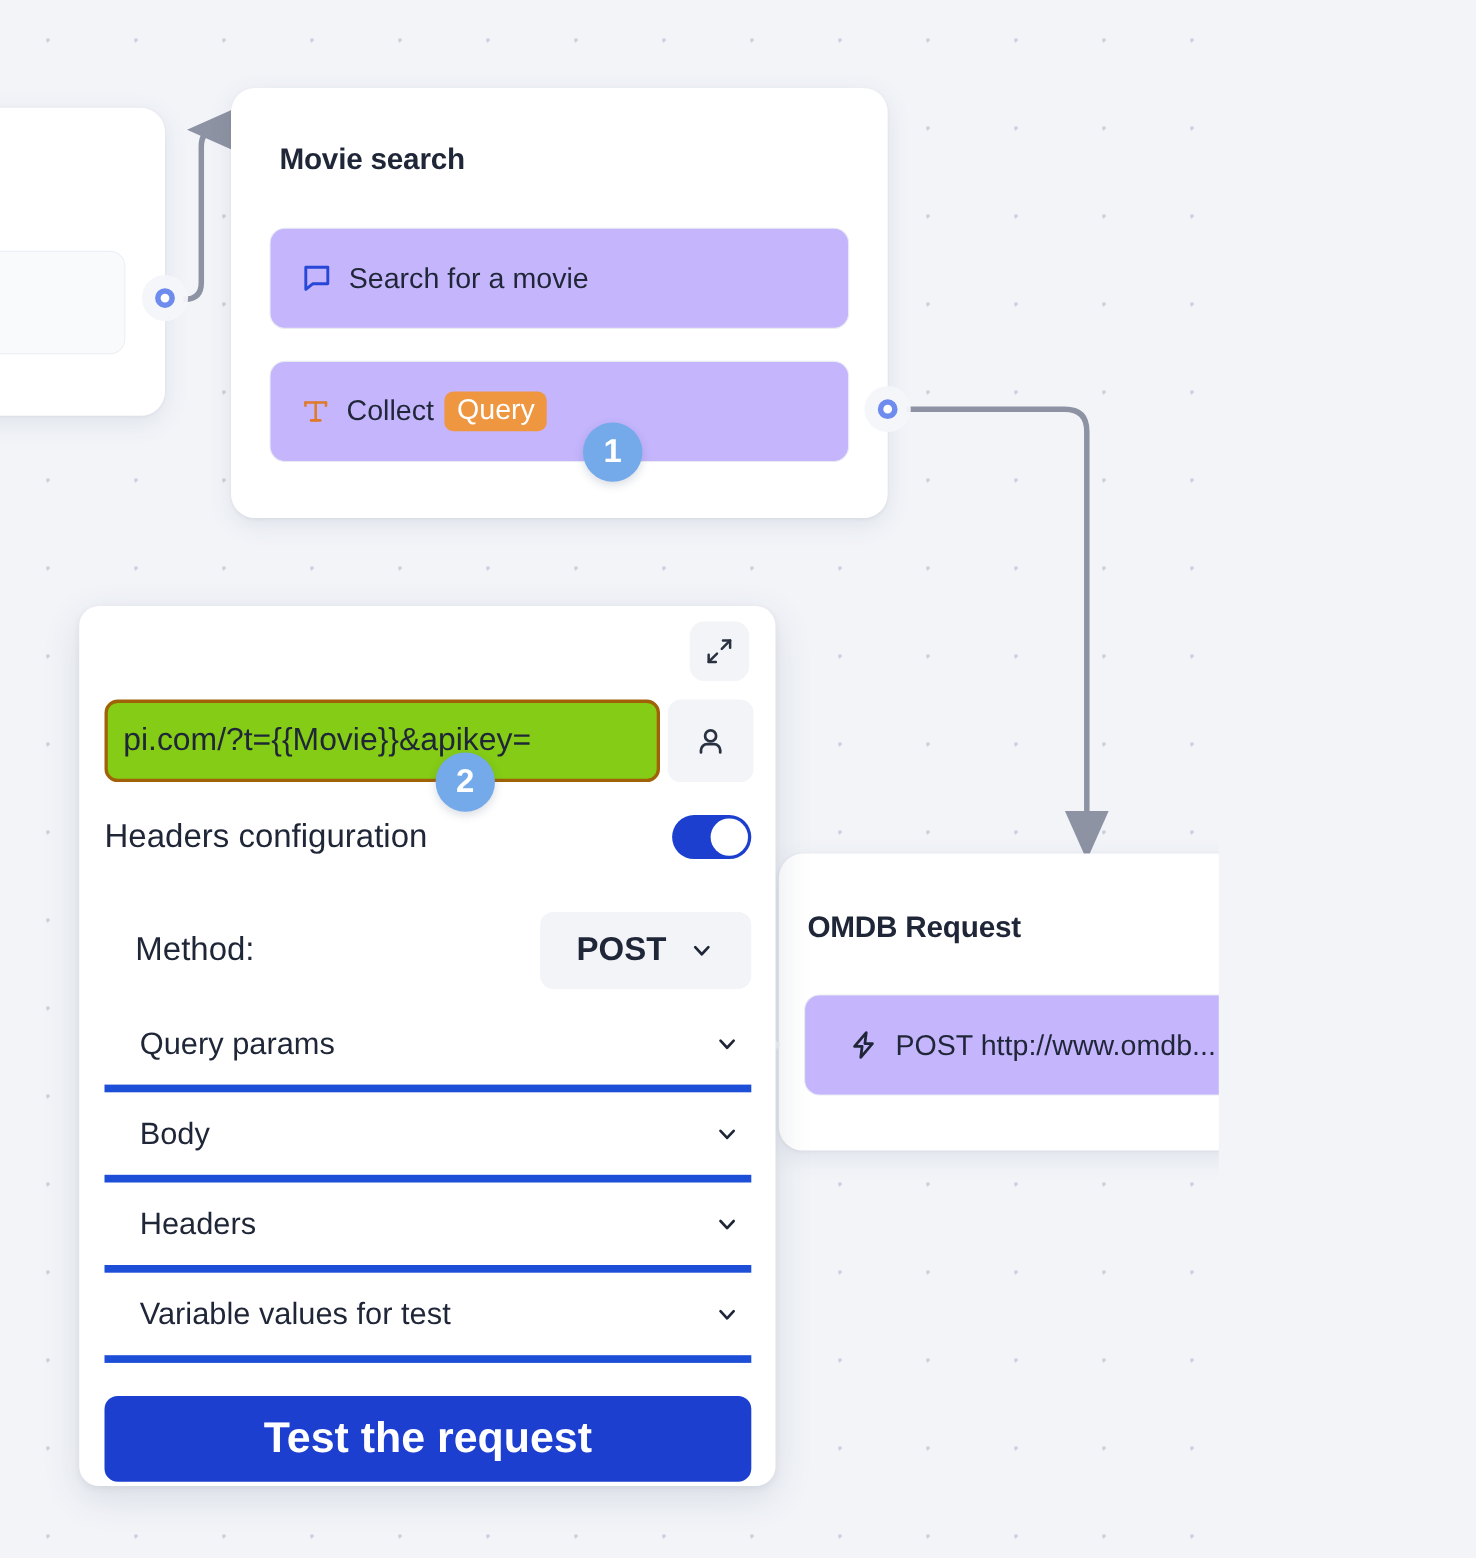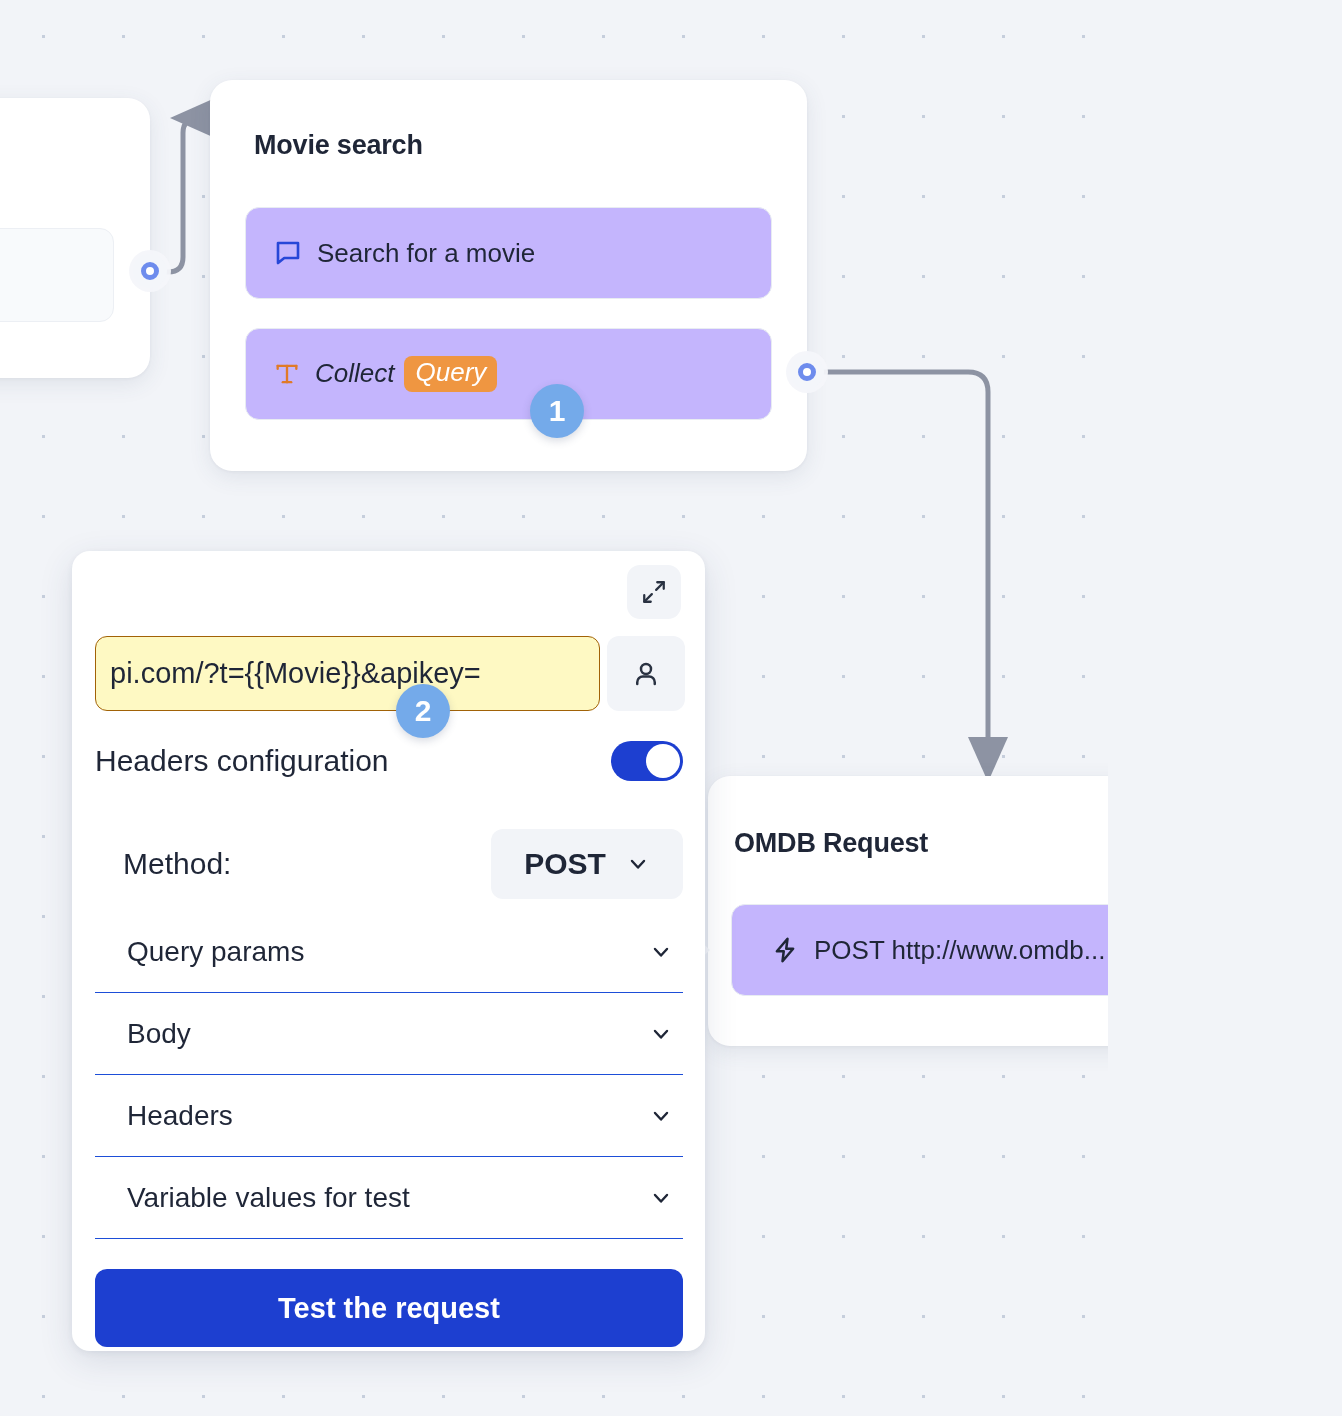--- a/index.html
+++ b/index.html
@@ -155,21 +155,21 @@
     top: 50px;
   }
   #node-movie .node-row {
     position: absolute;
     left: 35px;
     width: 527px;
     height: 92px;
     padding-left: 27px;
   }
   #row-search { top: 127px; }
-  #row-collect { top: 248px; font-style: italic; }
+  #row-collect { top: 248px; }
 
   
   #node-omdb {
     left: 708px;
     top: 776px;
     width: 577px;
     height: 270px;
   }
   #node-omdb .node-title {
     position: absolute;
@@ -228,23 +228,23 @@
     left: 23px;
     top: 85px;
     display: flex;
     align-items: stretch;
     gap: 7px;
   }
   .url-input {
     width: 505px;
     height: 75px;
     box-sizing: border-box;
-    border: 1px solid #a16207;
+    border: 3px solid #a16207;
     border-radius: 12px;
-    background: #fef9c3;
+    background: #84cc16;
     font-size: 29px;
     color: #1f2637;
     padding: 0 14px;
     font-family: "Liberation Sans", sans-serif;
     outline: none;
   }
   .url-helper-btn {
     width: 78px;
     height: 75px;
     border-radius: 12px;
@@ -322,21 +322,21 @@
   }
 
   .accordion {
     position: absolute;
     left: 23px;
     top: 360px;
     width: 588px;
   }
   .acc-item {
     height: 82px;
-    border-bottom: 1px solid #1d4ed8;
+    border-bottom: 7px solid #1d4ed8;
     display: flex;
     align-items: center;
     justify-content: space-between;
     padding: 0 10px 0 32px;
     box-sizing: border-box;
     cursor: pointer;
   }
   .acc-label {
     font-size: 28px;
     color: #1f2637;
@@ -345,21 +345,21 @@
   .test-btn {
     position: absolute;
     left: 23px;
     top: 718px;
     width: 588px;
     height: 78px;
     background: #1d3fd0;
     color: #ffffff;
     border: none;
     border-radius: 12px;
-    font-size: 29px;
+    font-size: 39px;
     font-weight: bold;
     font-family: "Liberation Sans", sans-serif;
     cursor: pointer;
   }
 </style>
 </head>
 <body>
 
 <div id="canvas">
 

